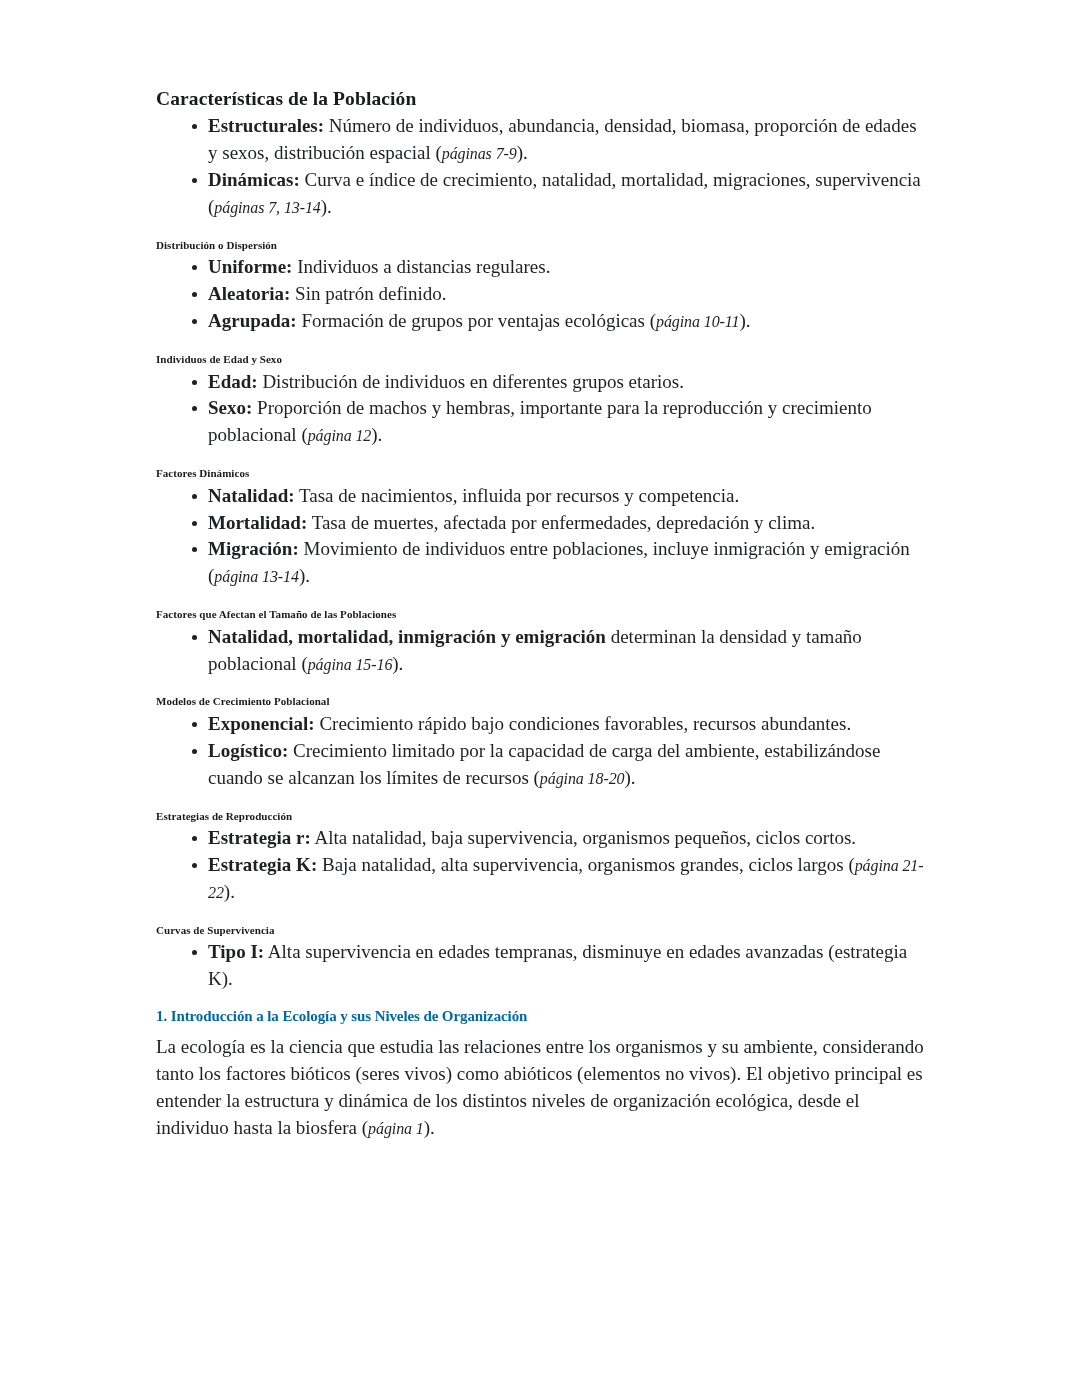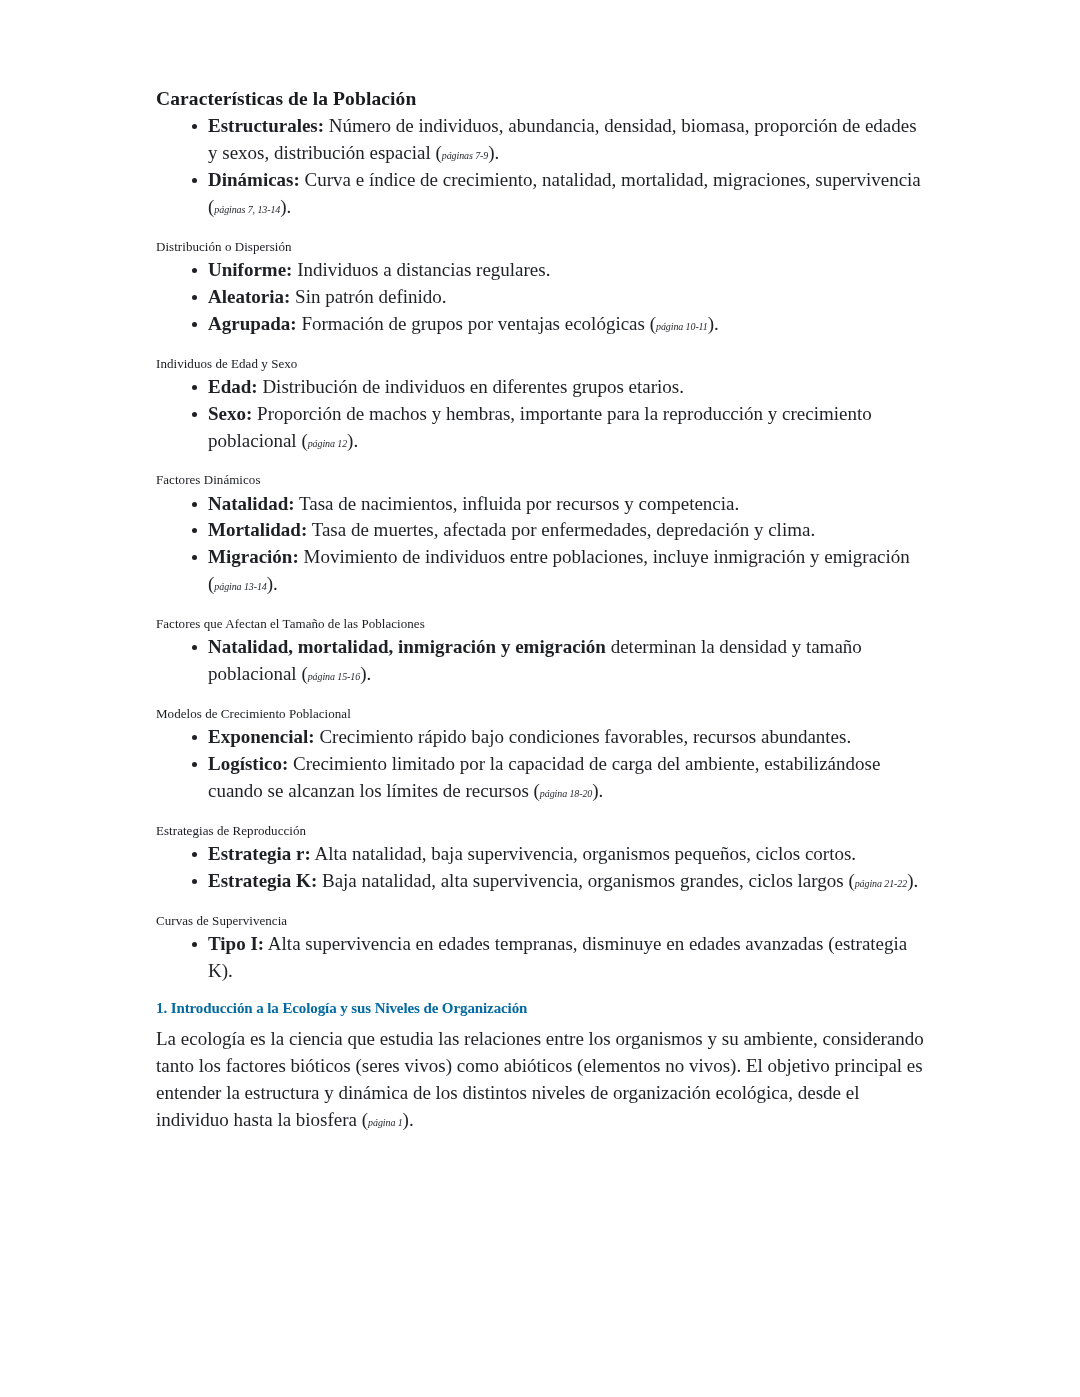--- a/index.html
+++ b/index.html
@@ -36,22 +36,22 @@
   
   .heading-lead {
     font-size: 19.5px;
     font-weight: bold;
     line-height: 1.30;
     letter-spacing: 0.1px;
     margin: 0 0 2px 0;
     color: #191b1f;
   }
   .section-heading {
-    font-size: 13px;
-    font-weight: normal;
+    font-size: 11px;
+    font-weight: bold;
     line-height: 1.32;
     letter-spacing: 0.05px;
     margin: 0 0 2px 0;
     color: #191b1f;
   }
   .doc-h1 {
     font-size: 15px;
     font-weight: bold;
     line-height: 1.30;
     margin: 0 0 6px 0;
@@ -89,21 +89,21 @@
   .blk:last-child {
     margin-bottom: 0;
   }
 
   
   b.term {
     font-weight: bold;
   }
   i.pageref {
     font-style: italic;
-    font-size: 10px;
+    font-size: 16px;
     letter-spacing: -0.1px;
   }
 
   
   p.body-para {
     font-size: 19px;
     line-height: 1.415;
     margin: 0;
     color: #1e2024;
   }

